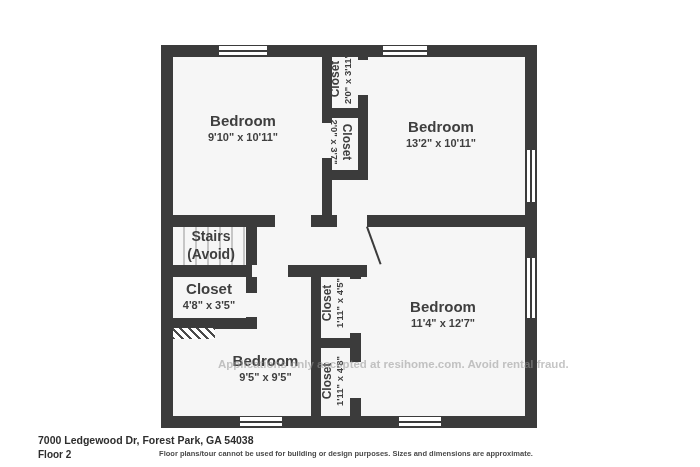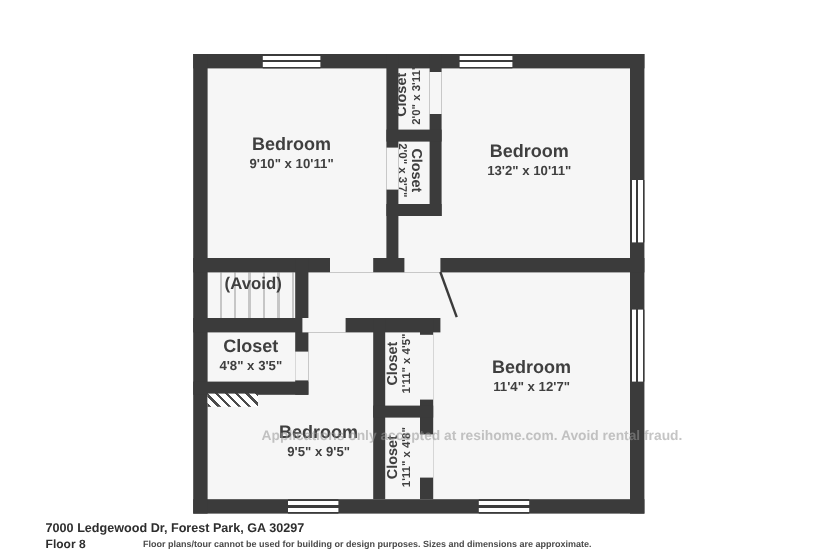--- a/index.html
+++ b/index.html
@@ -38,21 +38,21 @@
   .rot-ccw{transform:translate(-50%,-50%) rotate(-90deg);}
   .rot-cw{transform:translate(-50%,-50%) rotate(90deg);}
   
   #wm-big{left:150px;top:188px;width:430px;text-align:center;z-index:6;
     font-size:56px;font-weight:800;letter-spacing:3px;color:rgba(205,205,205,0.55);}
   #wm-small{left:170px;top:358px;width:365px;text-align:left;z-index:6;
     font-size:11.5px;font-weight:bold;color:rgba(150,150,150,0.55);margin-left:48px;}
   
   #addr{left:38px;top:434px;font-size:10.5px;font-weight:bold;color:#2e2e2e;z-index:7;}
   #floor{left:38px;top:449px;font-size:10px;font-weight:bold;color:#2e2e2e;z-index:7;}
-  #disc{left:0;top:449px;width:612px;text-align:center;font-size:7.5px;font-weight:bold;color:#4a4a4a;z-index:7;}
+  #disc{left:0;top:449px;width:612px;text-align:center;font-size:7.5px;font-weight:bold;color:#4a4a4a;z-index:7;padding-left:40px;}
 </style>
 </head>
 <body>
 
 <div id="canvas">
 
   <div id="room-fill" class="abs"></div>
 
   <div id="treads" class="abs"></div>
   <div id="hatch" class="abs"></div>
@@ -105,20 +105,21 @@
     <div class="nm">Closet</div>
     <div class="dm">2'0" x 3'7"</div>
   </div>
 
   <div class="abs lbl" style="left:365px;top:118px;width:152px">
     <div class="nm">Bedroom</div>
     <div class="dm">13'2" x 10'11"</div>
   </div>
 
   <div class="abs lbl lbl-sm" style="left:163px;top:228px;width:96px">
+    <div class="nm">Stairs</div>
     <div class="dm">(Avoid)</div>
   </div>
 
   <div class="abs lbl" style="left:165px;top:280px;width:88px">
     <div class="nm">Closet</div>
     <div class="dm">4'8" x 3'5"</div>
   </div>
 
   <div class="abs rot rot-ccw" style="left:333px;top:303px">
     <div class="nm">Closet</div>
@@ -135,17 +136,17 @@
     <div class="dm">1'11" x 4'8"</div>
   </div>
 
   <div class="abs lbl" style="left:368px;top:298px;width:150px">
     <div class="nm">Bedroom</div>
     <div class="dm">11'4" x 12'7"</div>
   </div>
 
   <div id="wm-small" class="abs">Applications only accepted at resihome.com. Avoid rental fraud.</div>
 
-  <div id="addr" class="abs">7000 Ledgewood Dr, Forest Park, GA 30297</div>
-  <div id="floor" class="abs">Floor 8</div>
+  <div id="addr" class="abs">7000 Ledgewood Dr, Forest Park, GA 54038</div>
+  <div id="floor" class="abs">Floor 2</div>
   <div id="disc" class="abs">Floor plans/tour cannot be used for building or design purposes. Sizes and dimensions are approximate.</div>
 
 </div>
 
 </body></html>

